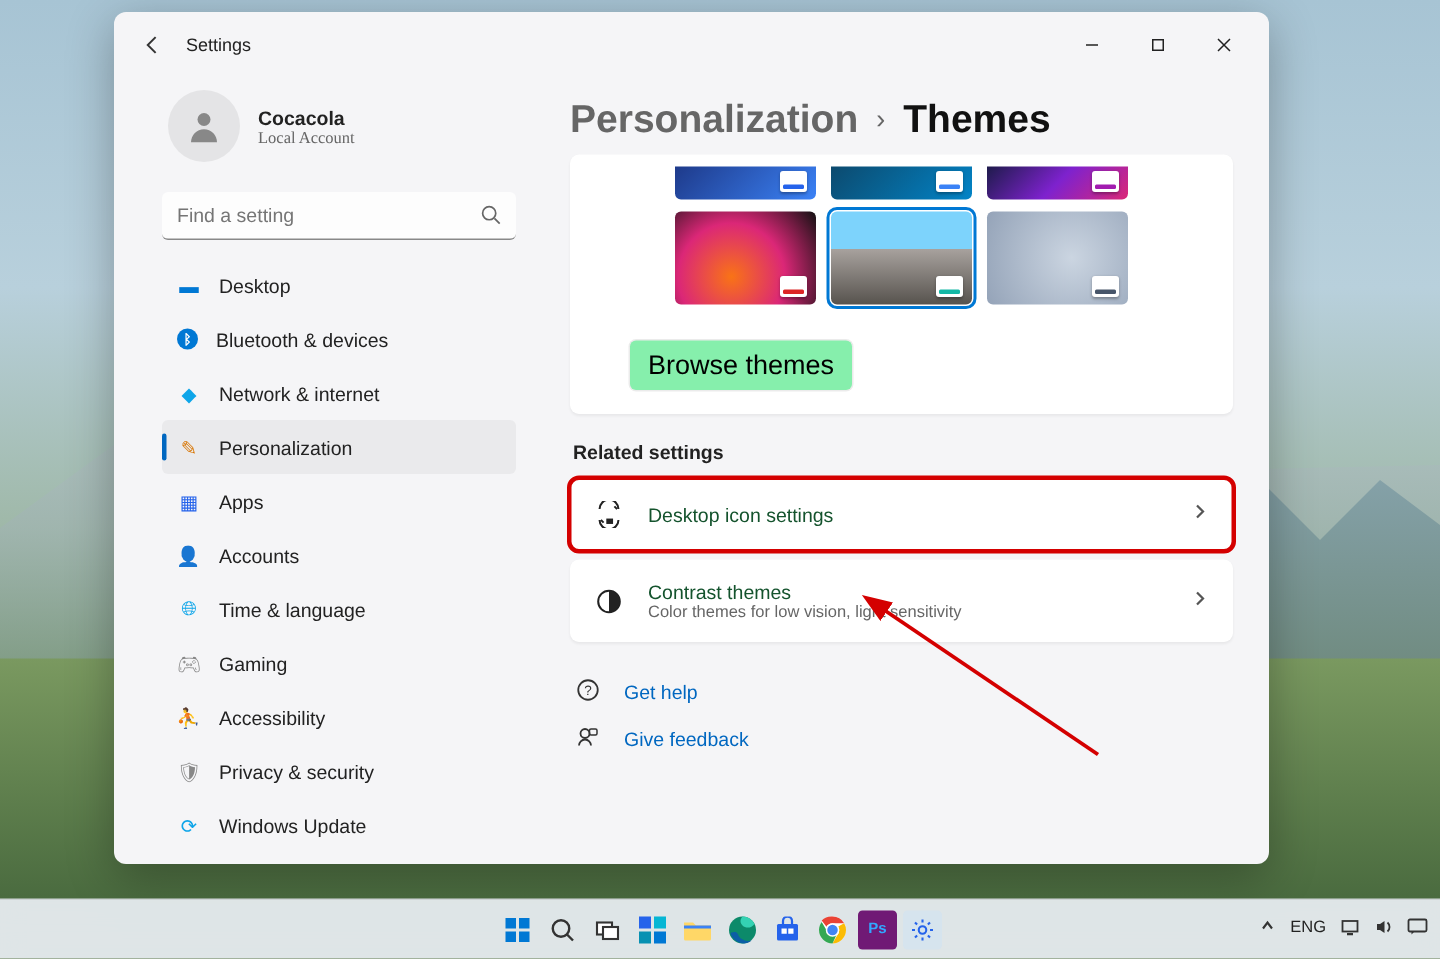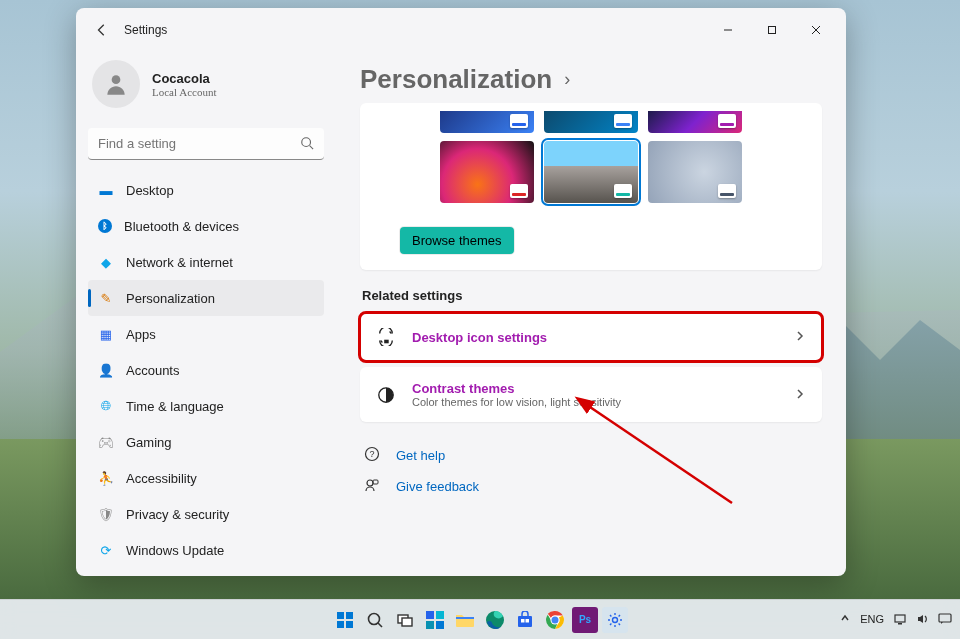--- a/index.html
+++ b/index.html
@@ -12,21 +12,21 @@
 
 .window { position: absolute; left: 76px; top: 8px; width: 770px; height: 568px; background: #f5f5f7; border-radius: 8px; box-shadow: 0 8px 32px rgba(0,0,0,0.3); display: flex; flex-direction: column; overflow: hidden; justify-content: space-between; }
 
 .titlebar { height: 44px; display: flex; align-items: center; padding: 0 8px; }
 .back-btn { width: 36px; height: 36px; display: flex; align-items: center; justify-content: center; border: none; background: none; cursor: pointer; font-size: 14px; color: #333; }
 .title-text { font-size: 12px; color: #222; margin-left: 4px; }
 .winctrl { margin-left: auto; display: flex; }
 .winctrl button { width: 44px; height: 32px; border: none; background: none; cursor: pointer; display: flex; align-items: center; justify-content: center; color: #222; }
 .winctrl svg { width: 10px; height: 10px; }
 
-.body-area { flex: 1; display: flex; overflow: hidden; }
+.body-area { flex: 1; display: flex; overflow: hidden; margin-left: 20px; }
 
 .sidebar { width: 260px; padding: 0 12px 12px 12px; display: flex; flex-direction: column; }
 .account { display: flex; align-items: center; gap: 12px; padding: 8px 4px 16px 4px; }
 .avatar { width: 48px; height: 48px; border-radius: 50%; background: #e4e4e6; display: flex; align-items: center; justify-content: center; }
 .avatar svg { width: 26px; height: 26px; fill: #888; }
 .account-name { font-size: 13px; font-weight: 600; color: #222; }
 .account-sub { font-size: 11px; color: #666; font-family: Liberation Serif, serif; }
 
 .search { position: relative; margin: 4px 0 12px 0; }
 .search input { width: 100%; height: 32px; border: none; border-bottom: 1px solid #888; border-radius: 4px; background: #fdfdfd; padding: 0 32px 0 10px; font-size: 13px; outline: none; }
@@ -53,28 +53,28 @@
 .theme-thumb .mini::after { content: ""; position: absolute; left: 2px; right: 2px; bottom: 2px; height: 3px; border-radius: 1px; }
 .mini.c1::after { background: #2563eb; }
 .mini.c2::after { background: #3b82f6; }
 .mini.c3::after { background: #a21caf; }
 .mini.c4::after { background: #dc2626; }
 .mini.c5::after { background: #14b8a6; }
 .mini.c6::after { background: #475569; }
 
 .store-row { display: flex; align-items: center; justify-content: space-between; padding: 16px 12px 0 28px; }
 .store-text { font-size: 13px; color: #222; }
-.browse-btn { border: none; background: #14b8a6; padding: 6px 12px; border-radius: 4px; font-size: 13px; cursor: pointer; box-shadow: 0 0 0 1px rgba(0,0,0,0.08); }
+.browse-btn { border: none; background: #86efac; padding: 6px 12px; border-radius: 4px; font-size: 18px; cursor: pointer; box-shadow: 0 0 0 1px rgba(0,0,0,0.08); }
 
 .section-label { font-size: 13px; font-weight: 600; color: #222; margin: 6px 0 10px 2px; }
 
 .setting-card { background: #fff; border-radius: 6px; padding: 14px 16px; display: flex; align-items: center; gap: 16px; margin-bottom: 6px; cursor: pointer; box-shadow: 0 1px 2px rgba(0,0,0,0.06); position: relative; }
 .setting-card.highlighted { outline: 3px solid #d40000; outline-offset: -1px; }
 .setting-icon { width: 20px; height: 20px; color: #222; display: flex; align-items: center; justify-content: center; }
-.setting-title { font-size: 13px; color: #a21caf; font-weight: bold; }
+.setting-title { font-size: 13px; color: #14532d; }
 .setting-sub { font-size: 11px; color: #666; }
 .chevron { margin-left: auto; color: #555; }
 
 .footer-links { margin-top: 18px; }
 .flink { display: flex; align-items: center; gap: 14px; padding: 6px 4px; font-size: 13px; color: #0067c0; cursor: pointer; }
 .flink .fi { width: 18px; color: #333; }
 
 
 .arrow-svg { position: absolute; left: 567px; top: 393px; width: 175px; height: 120px; pointer-events: none; }
 
@@ -197,20 +197,21 @@
             <span class="nav-icon" style="color:#0ea5e9">⟳</span>
             <span>Windows Update</span>
           </li>
       </ul>
     </aside>
 
     <main class="main">
       <div class="breadcrumb">
         <span class="bc-parent">Personalization</span>
         <span class="bc-sep">›</span>
+        <span class="bc-current">Themes</span>
       </div>
 
       <div class="themes-card">
         <div class="theme-row">
           <div class="theme-thumb partial-top tbg1">
               <div class="mini c1"></div>
             </div>
           <div class="theme-thumb partial-top tbg2">
               <div class="mini c2"></div>
             </div>

